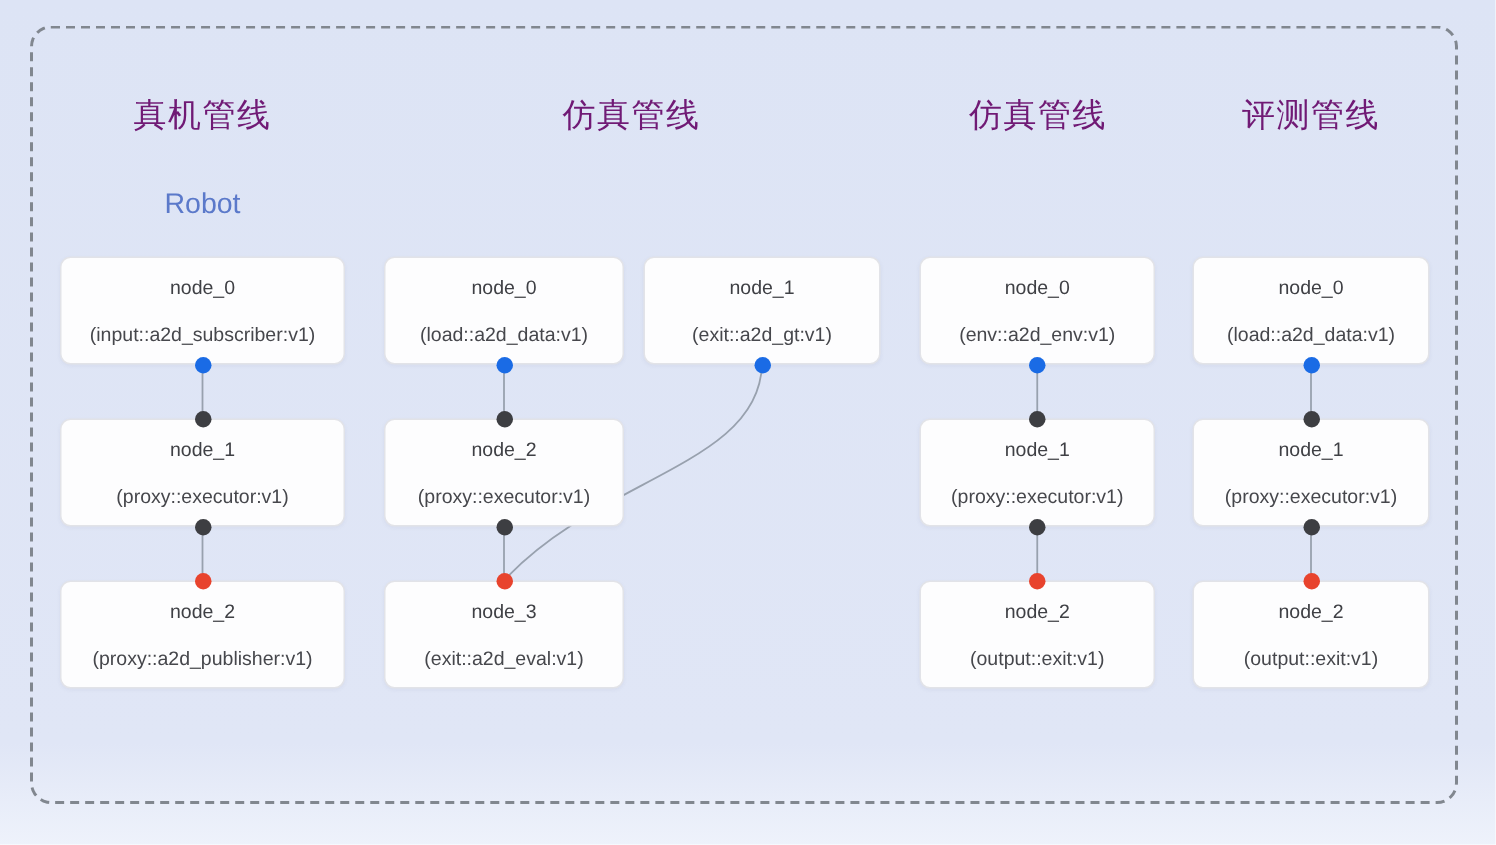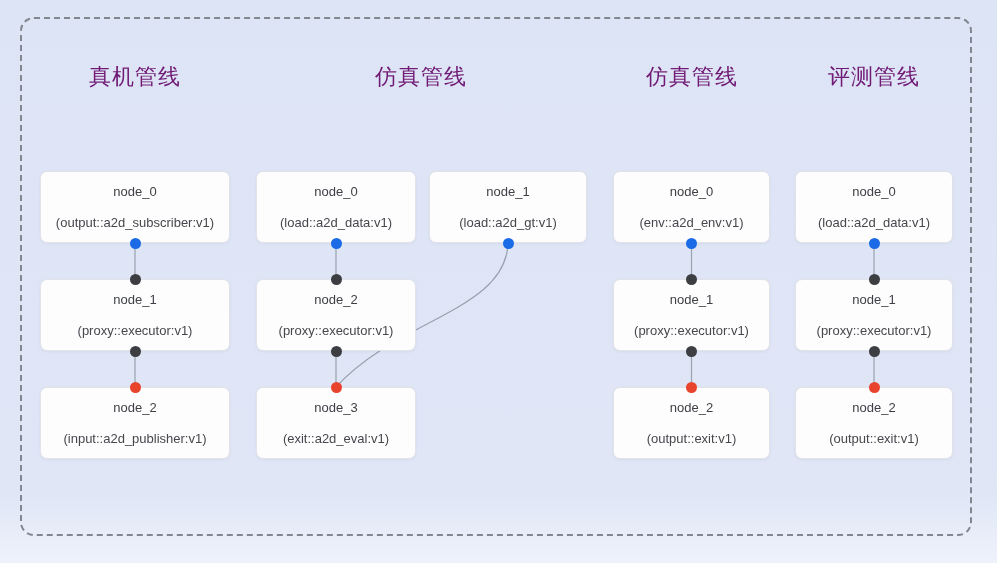--- a/index.html
+++ b/index.html
@@ -37,58 +37,59 @@
     <path d="M336,351 L336,387" fill="none" stroke="#98a1ae" stroke-width="1.2"></path>
     <path d="M508,243 C506,310 400,318 336,387" fill="none" stroke="#98a1ae" stroke-width="1.2"></path>
     <path d="M691.5,243 L691.5,279" fill="none" stroke="#98a1ae" stroke-width="1.2"></path>
     <path d="M691.5,351 L691.5,387" fill="none" stroke="#98a1ae" stroke-width="1.2"></path>
     <path d="M874,243 L874,279" fill="none" stroke="#98a1ae" stroke-width="1.2"></path>
     <path d="M874,351 L874,387" fill="none" stroke="#98a1ae" stroke-width="1.2"></path>
   </svg>
 <div id="layer-headers">
   <div class="pl-header" style="left: 135px;">
     <div class="pl-title-cn">真机管线</div>
+    <div class="pl-title-en">Robot</div>
   </div>
 
   <div class="pl-header" style="left: 421px;">
     <div class="pl-title-cn">仿真管线</div>
   </div>
 
   <div class="pl-header" style="left: 692px;">
     <div class="pl-title-cn">仿真管线</div>
   </div>
 
   <div class="pl-header" style="left: 874px;">
     <div class="pl-title-cn">评测管线</div>
   </div>
 </div>
 <div id="layer-nodes">
   <div class="node-box" style="left: 40px; top: 171px; width: 190px; height: 72px;">
     <div class="node-label">node_0</div>
-    <div class="node-sublabel">(output::a2d_subscriber:v1)</div>
+    <div class="node-sublabel">(input::a2d_subscriber:v1)</div>
   </div>
 
   <div class="node-box" style="left: 40px; top: 279px; width: 190px; height: 72px;">
     <div class="node-label">node_1</div>
     <div class="node-sublabel">(proxy::executor:v1)</div>
   </div>
 
   <div class="node-box" style="left: 40px; top: 387px; width: 190px; height: 72px;">
     <div class="node-label">node_2</div>
-    <div class="node-sublabel">(input::a2d_publisher:v1)</div>
+    <div class="node-sublabel">(proxy::a2d_publisher:v1)</div>
   </div>
 
   <div class="node-box" style="left: 256px; top: 171px; width: 160px; height: 72px;">
     <div class="node-label">node_0</div>
     <div class="node-sublabel">(load::a2d_data:v1)</div>
   </div>
 
   <div class="node-box" style="left: 429px; top: 171px; width: 158px; height: 72px;">
     <div class="node-label">node_1</div>
-    <div class="node-sublabel">(load::a2d_gt:v1)</div>
+    <div class="node-sublabel">(exit::a2d_gt:v1)</div>
   </div>
 
   <div class="node-box" style="left: 256px; top: 279px; width: 160px; height: 72px;">
     <div class="node-label">node_2</div>
     <div class="node-sublabel">(proxy::executor:v1)</div>
   </div>
 
   <div class="node-box" style="left: 256px; top: 387px; width: 160px; height: 72px; text-align: center;">
     <div class="node-label">node_3</div>
     <div class="node-sublabel">(exit::a2d_eval:v1)</div>

